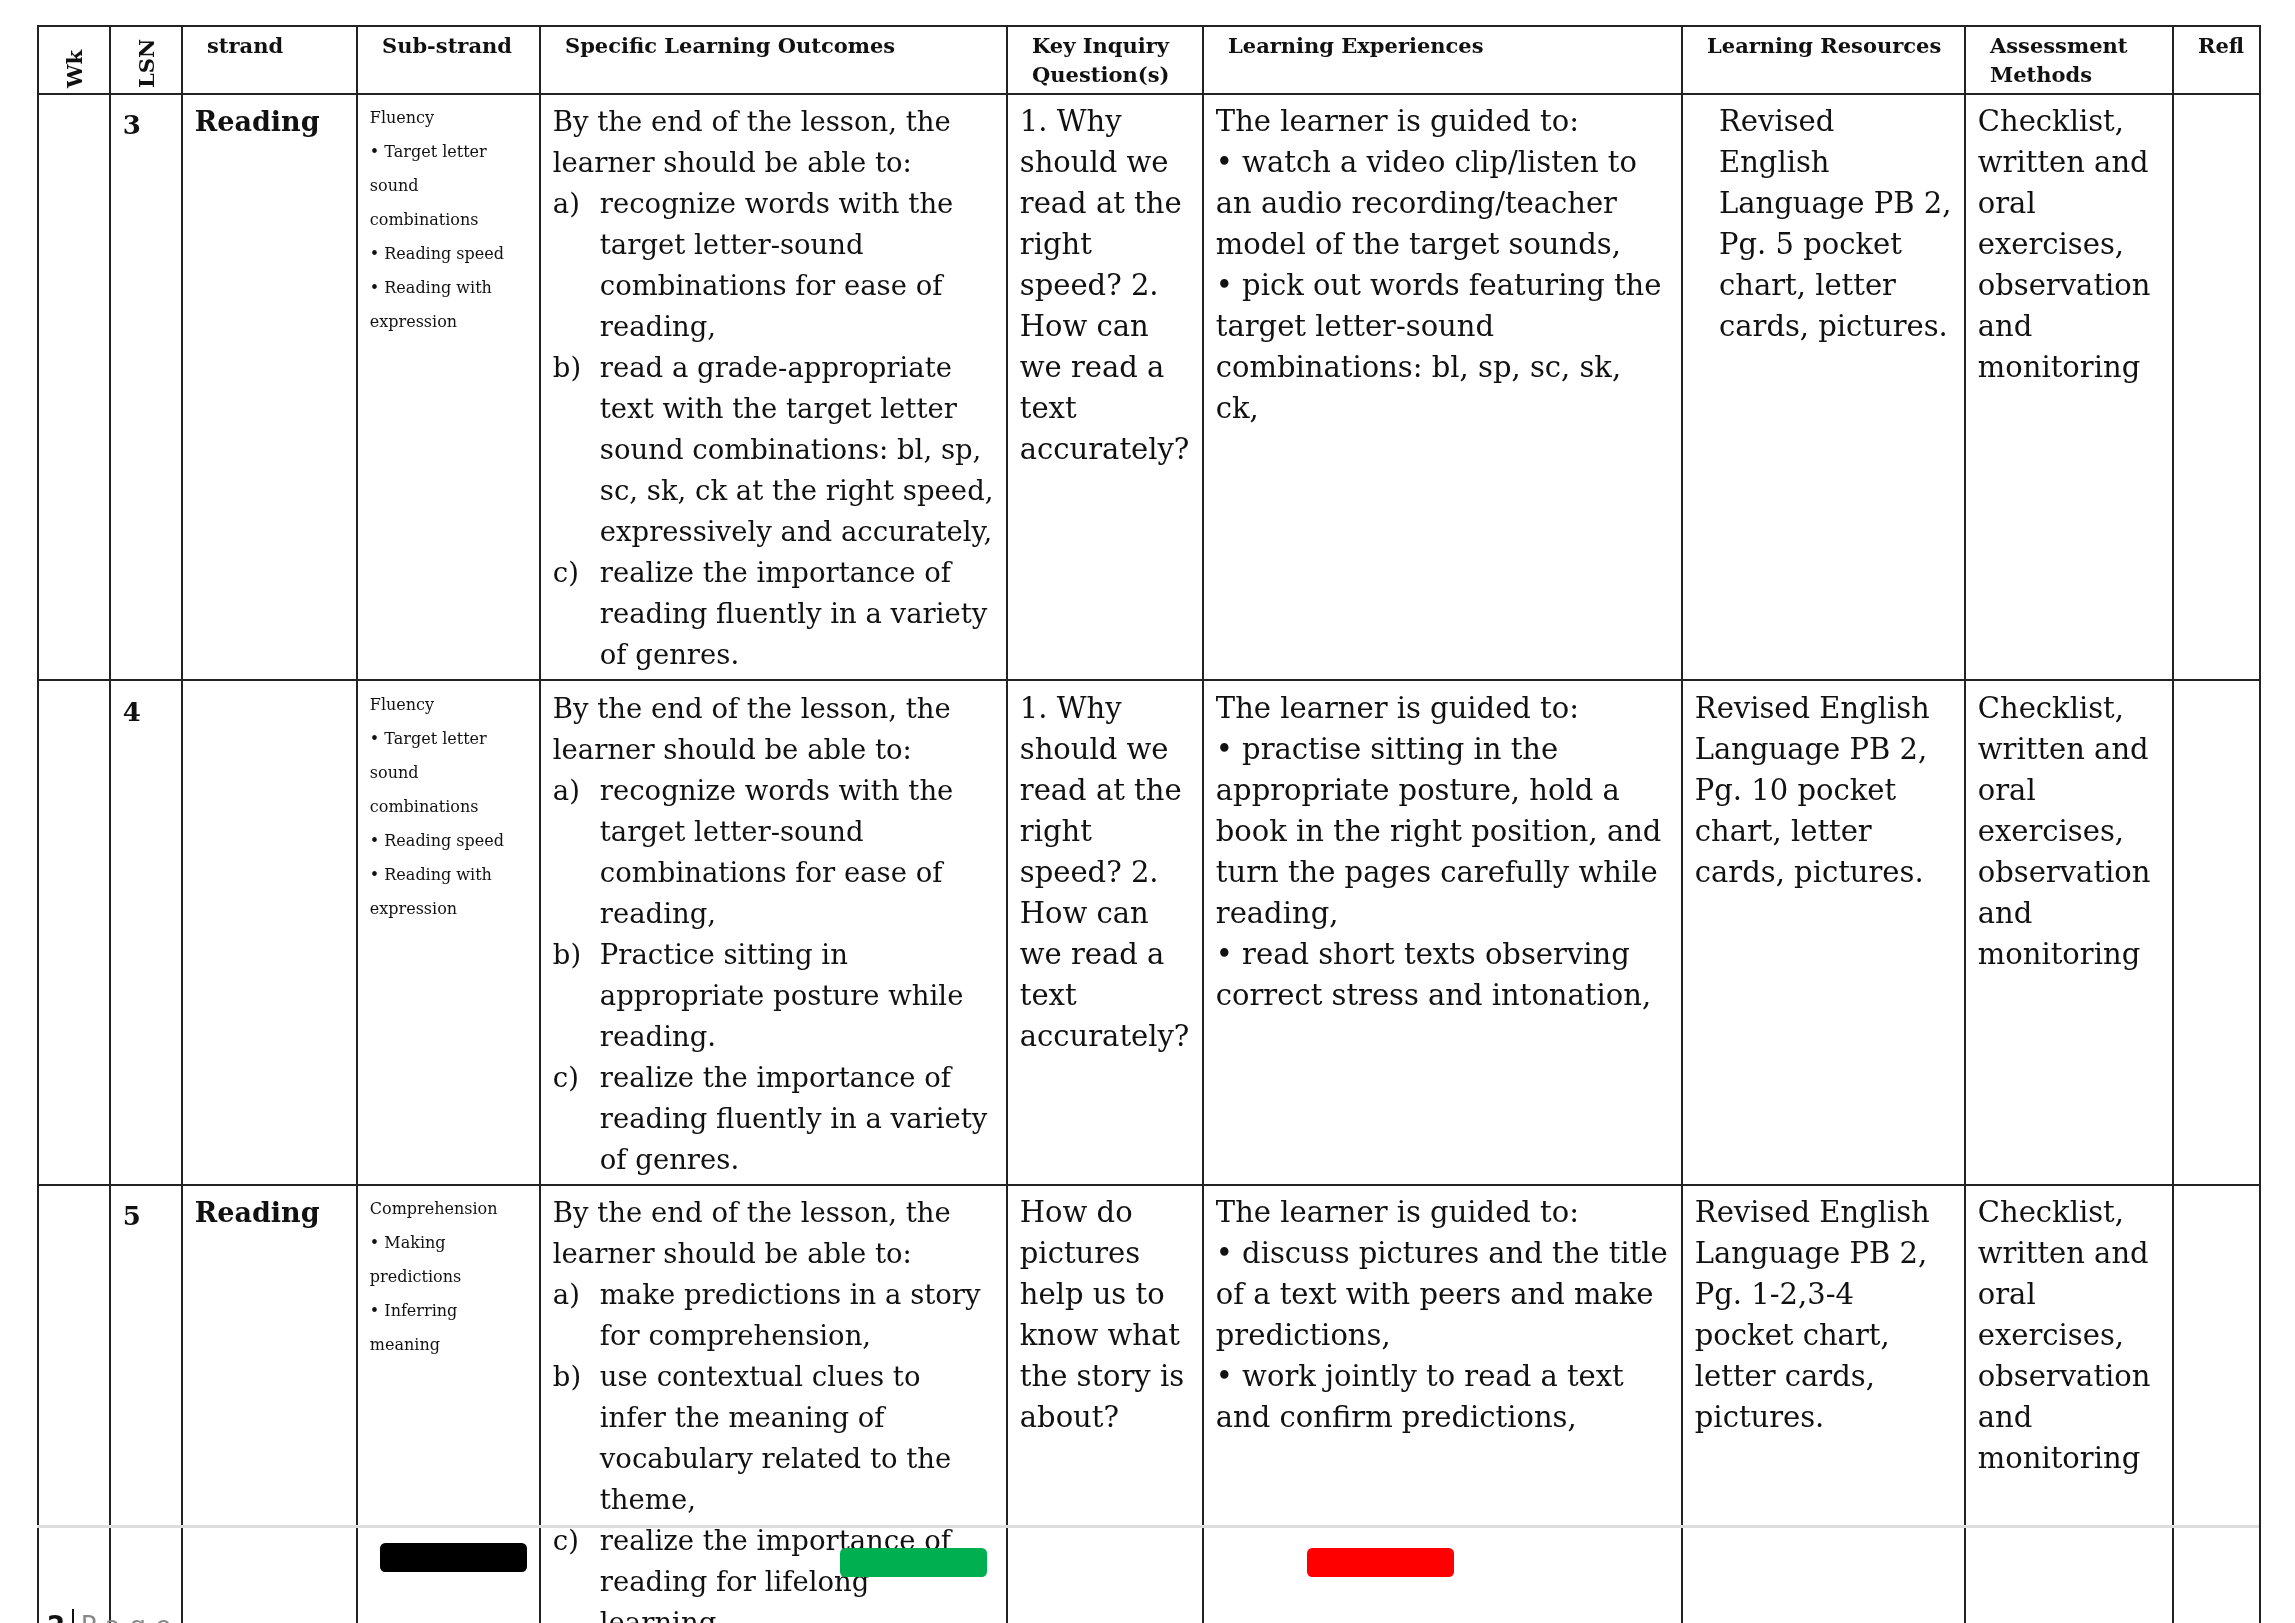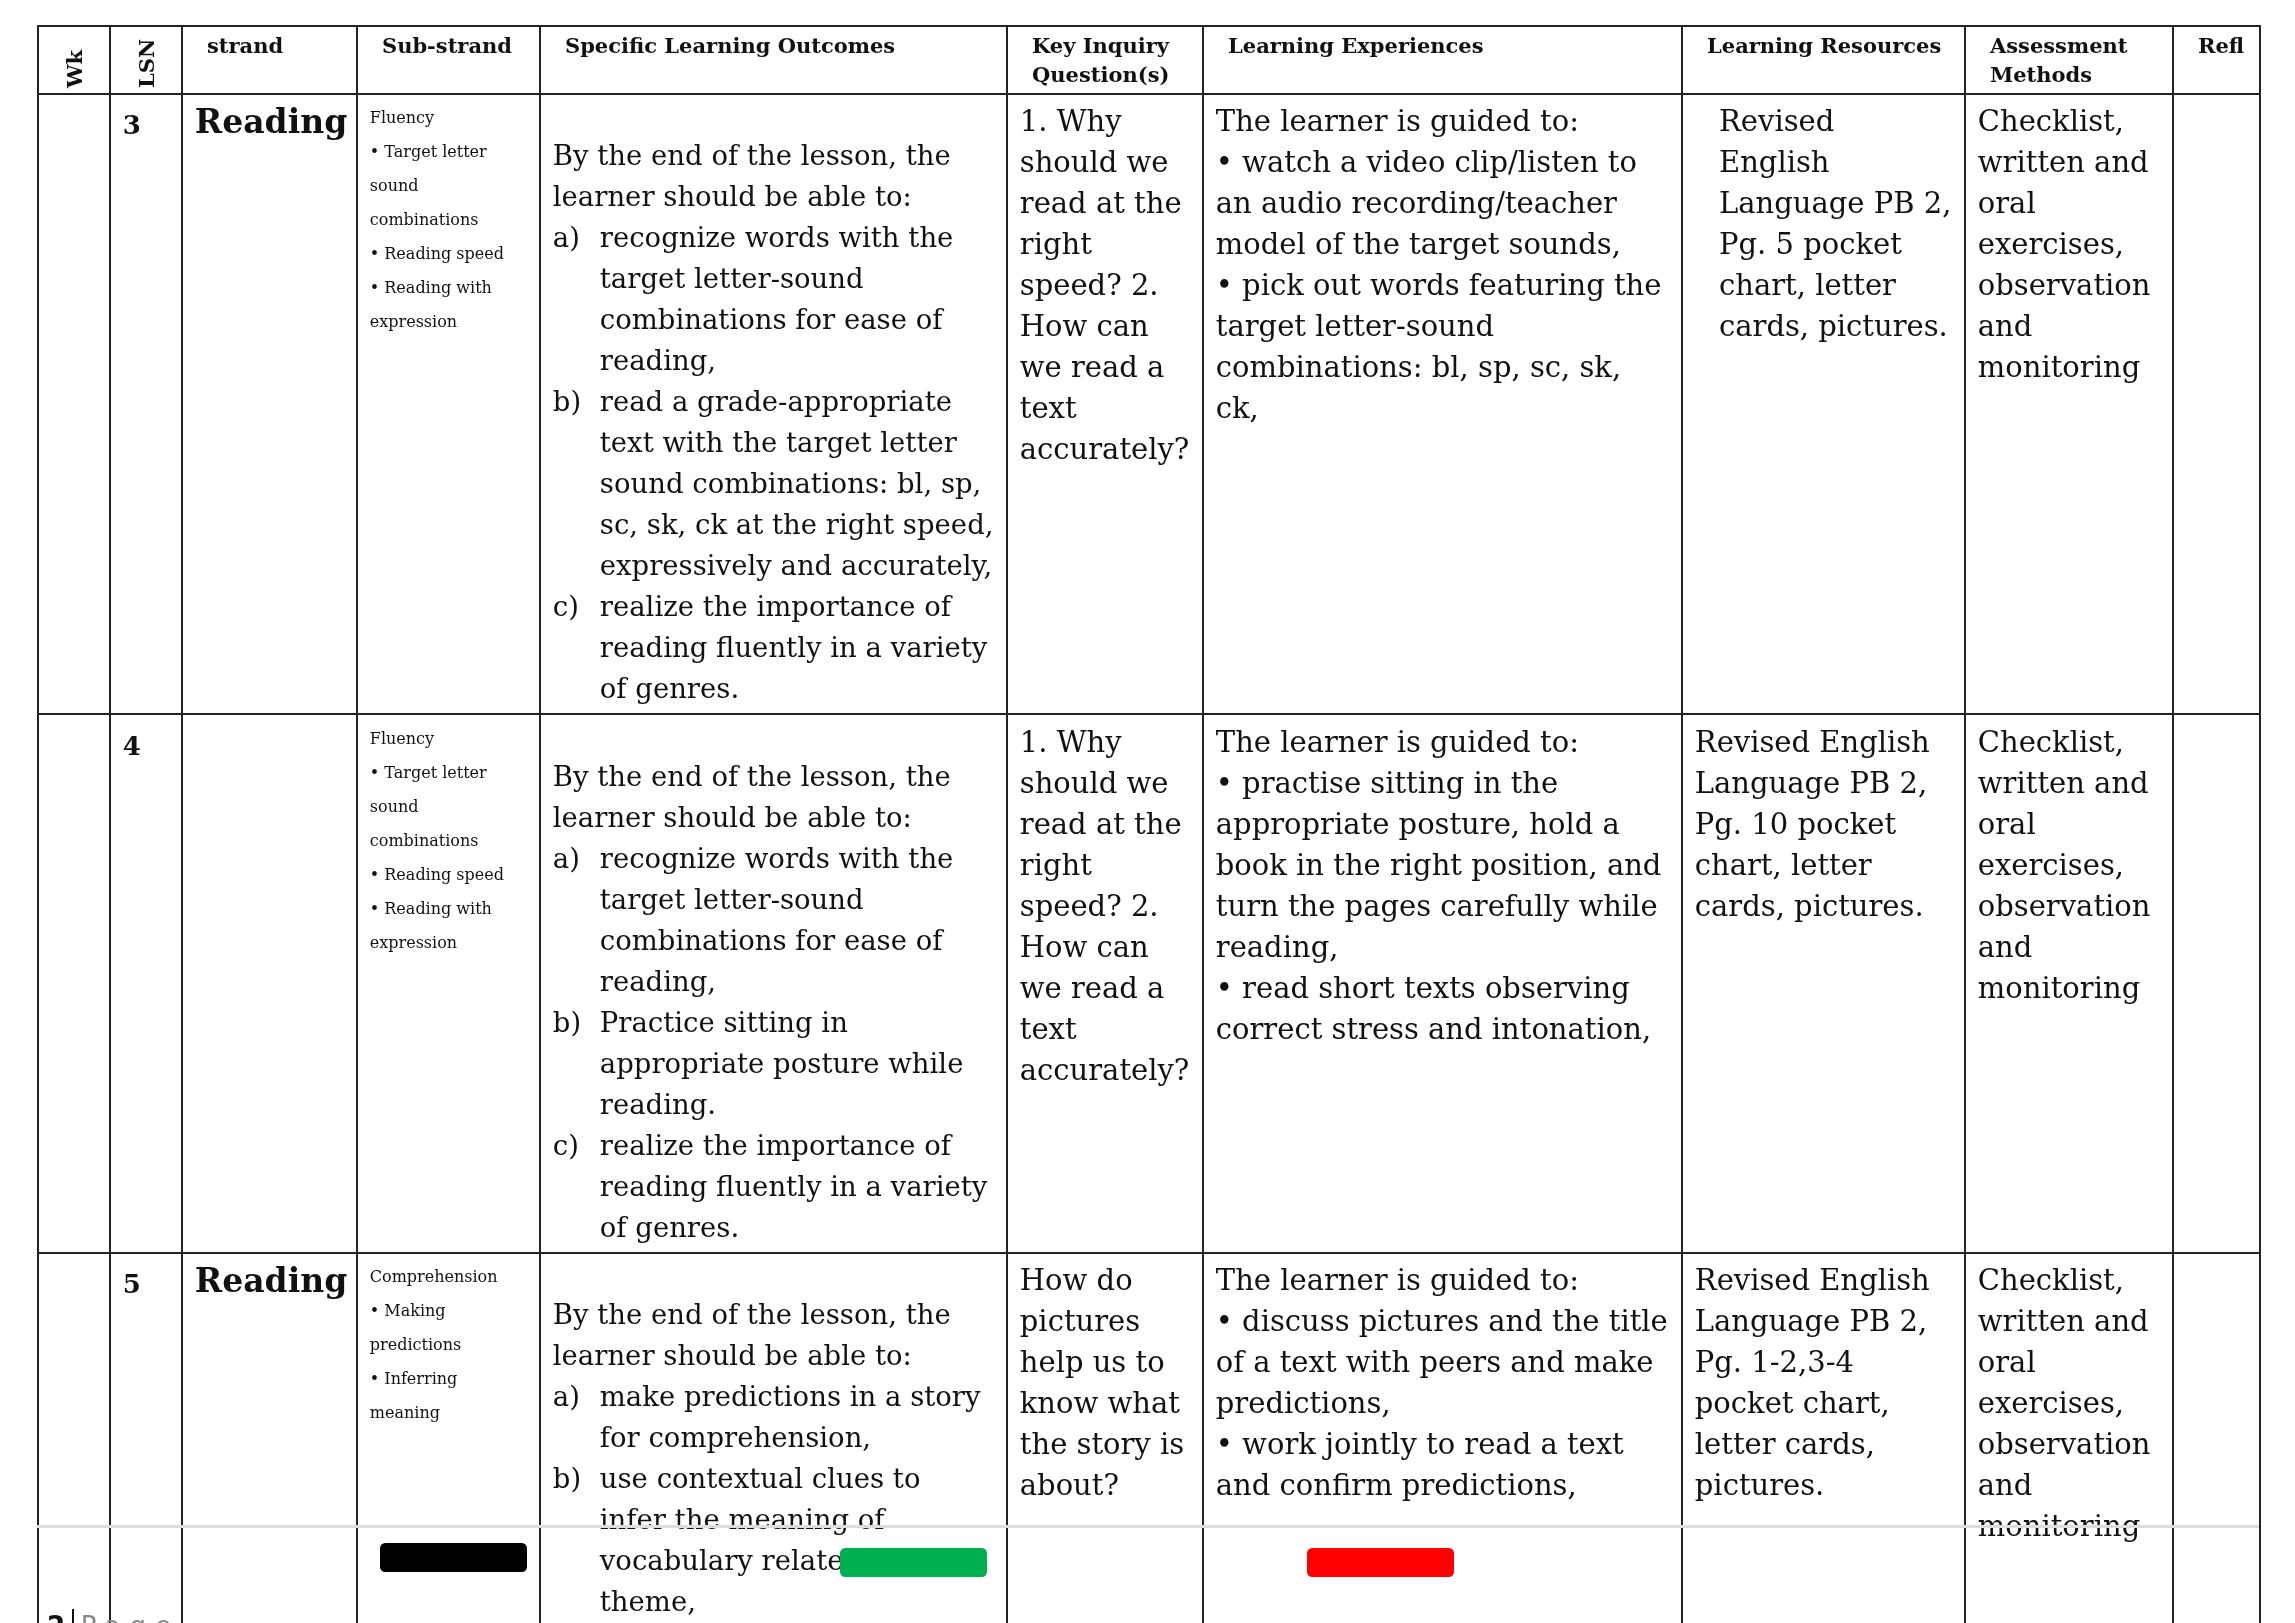--- a/index.html
+++ b/index.html
@@ -8,23 +8,23 @@
   .page { position: absolute; left: 37px; top: 25px; width: 2222px; }
   table { border-collapse: collapse; table-layout: fixed; width: 2222px; }
   td, th { border: 2px solid #222; vertical-align: top; padding: 6.5px 11.8px 3.9px 11.8px; text-align: left; }
   th { font-weight: bold; font-size: 21px; line-height: 29px; height: 54px; padding-top: 3.9px; padding-left: 24px; }
   th.rot { position: relative; padding: 0; }
   th.rot span { position: absolute; left: 50%; bottom: 5.2px; transform-origin: left bottom;
                 transform: rotate(-90deg) translate(0, 50%); white-space: nowrap; font-size: 21px; }
   td { font-size: 27.5px; line-height: 41px; }
   td.small { font-size: 16px; line-height: 34px; }
   td.num { font-weight: bold; font-size: 26px; padding-top: 10.5px; }
-  td.strand { font-weight: bold; font-size: 33px; }
+  td.strand { font-weight: bold; font-size: 27px; }
   .sub-line { display: block; }
-  .outcome-intro { display: block; margin-top: 34px; }
+  .outcome-intro { display: block; }
   .outcome { display: flex; }
   .outcome .lbl { width: 47px; flex: 0 0 47px; }
   .outcome .txt { flex: 1; }
   .exp-line { display: block; }
   .footer { position: absolute; left: 47px; top: 1609px; font-family: "DejaVu Sans", sans-serif; font-size: 26px; }
   .footer .pn { font-weight: bold; color: #111; }
   .footer .bar { display: inline-block; width: 2.6px; height: 31px; background: #111; vertical-align: -5.2px; margin: 0 6.5px; }
   .footer .pg { color: #888; letter-spacing: 9.2px; }
   .swatch { position: absolute; width: 147px; height: 29px; border-radius: 5.2px; }
   .hr-rule { position: absolute; left: 37px; top: 1525px; width: 2222px; height: 2.6px; background: #ddd; }

